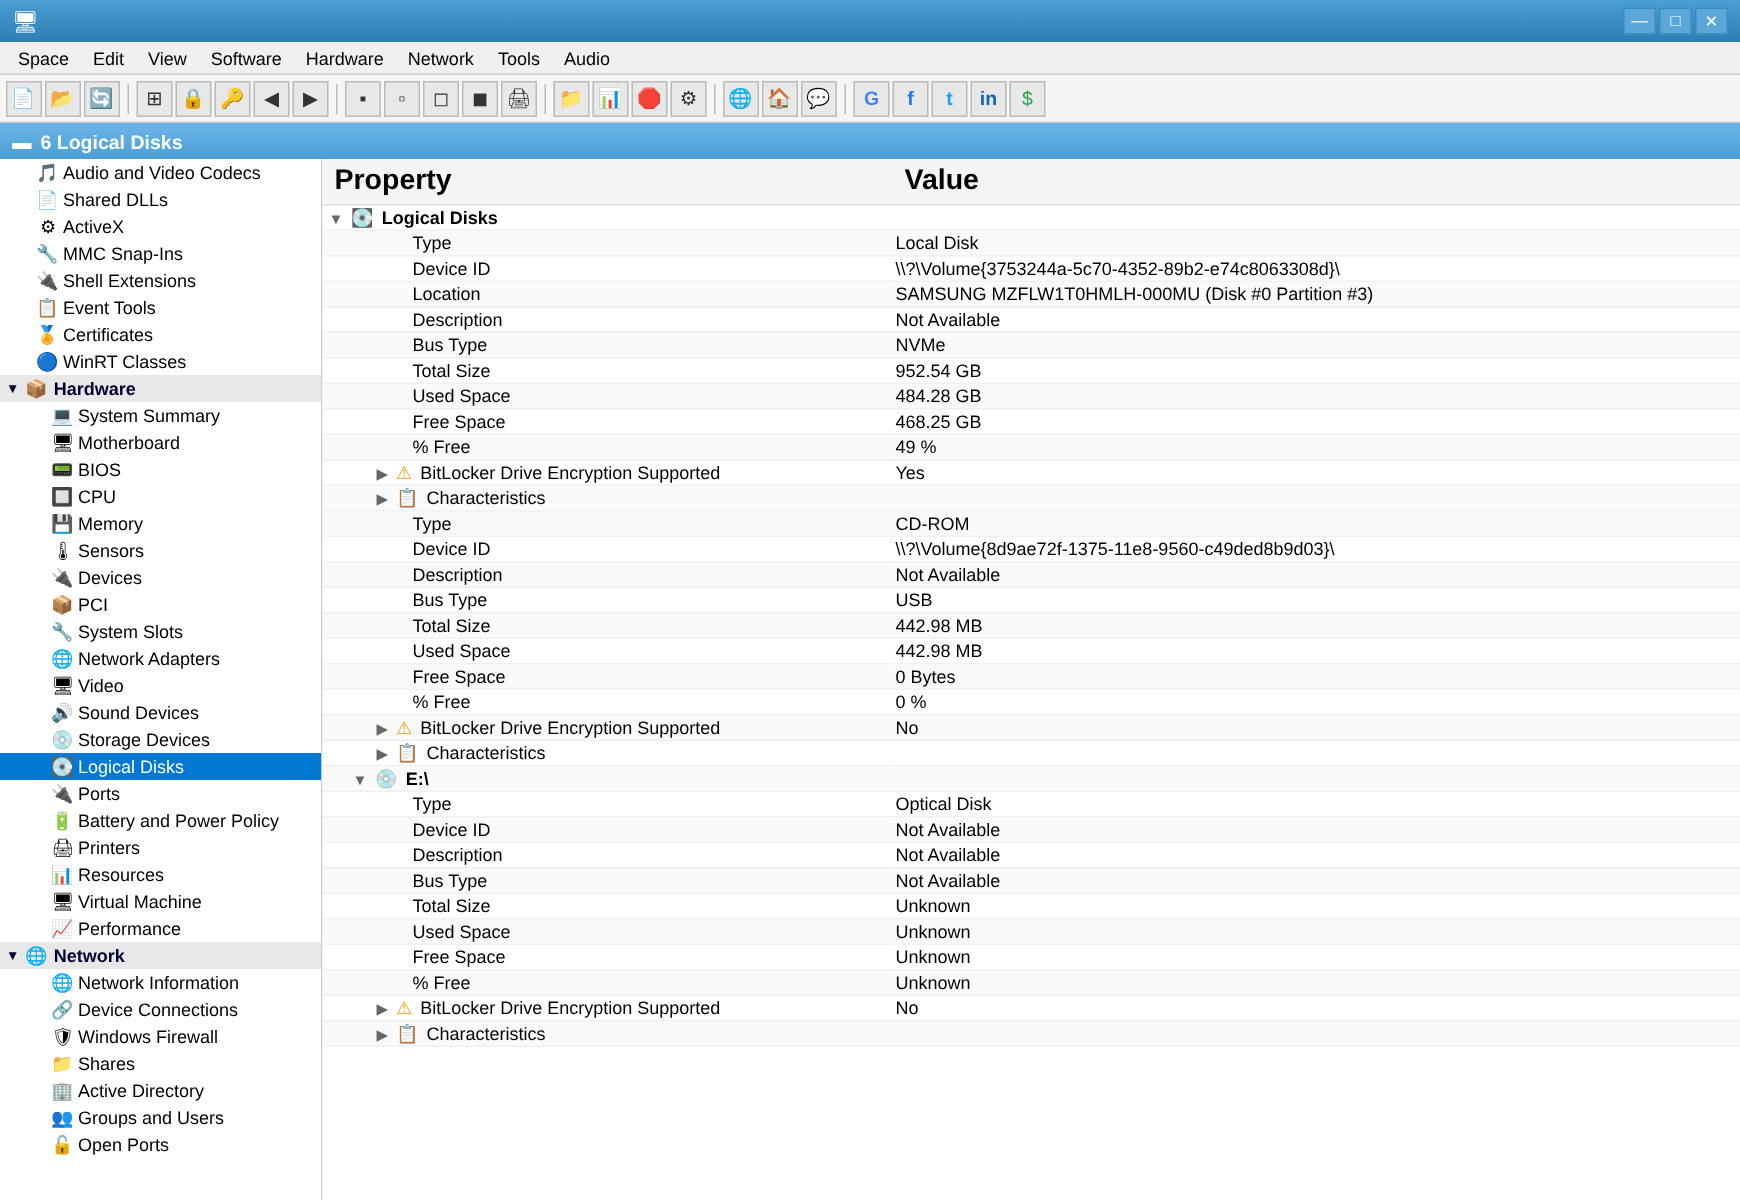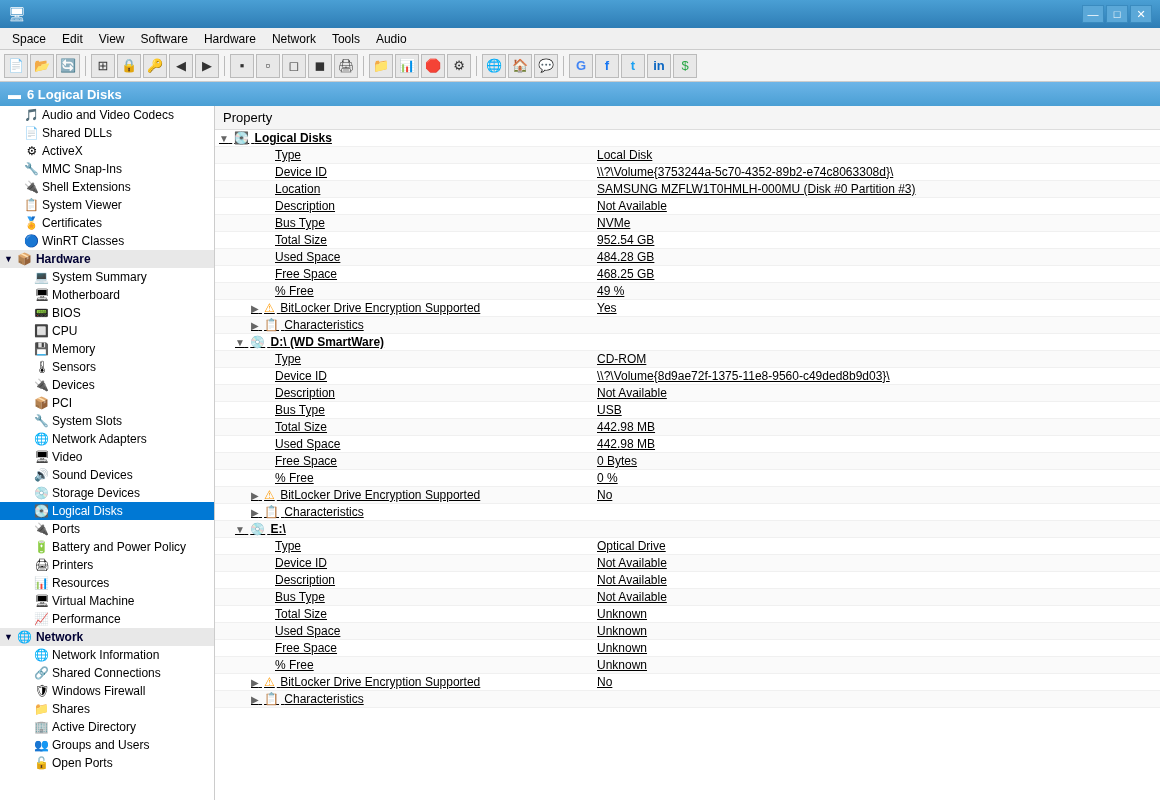--- a/index.html
+++ b/index.html
@@ -120,25 +120,25 @@
       flex: 1;
       background: #fff;
       overflow-y: auto;
     }
     .content-header {
       display: grid;
       grid-template-columns: 380px 1fr;
       background: #f5f5f5;
       border-bottom: 1px solid #ddd;
       padding: 4px 8px;
-      font-weight: normal;
-      font-size: 13px;
+      font-weight: bold;
+      font-size: 19px;
       color: #000;
     }
-    .tree-table { width: 100%; border-collapse: collapse; text-decoration: underline; }
+    .tree-table { width: 100%; border-collapse: collapse; }
     .tree-table td {
       padding: 1px 2px;
       vertical-align: top;
       font-size: 12px;
       border-bottom: 1px solid #f0f0f0;
     }
   </style>
 </head>
 <body>
 
@@ -222,21 +222,21 @@
       <div class="sidebar-item" style="padding-left:22px;">
         <span class="item-icon">🔧</span>
         <span class="item-label">MMC Snap-Ins</span>
       </div>
       <div class="sidebar-item" style="padding-left:22px;">
         <span class="item-icon">🔌</span>
         <span class="item-label">Shell Extensions</span>
       </div>
       <div class="sidebar-item" style="padding-left:22px;">
         <span class="item-icon">📋</span>
-        <span class="item-label">System Viewer</span>
+        <span class="item-label">Event Tools</span>
       </div>
       <div class="sidebar-item" style="padding-left:22px;">
         <span class="item-icon">🏅</span>
         <span class="item-label">Certificates</span>
       </div>
       <div class="sidebar-item" style="padding-left:22px;">
         <span class="item-icon">🔵</span>
         <span class="item-label">WinRT Classes</span>
       </div>
     </div>
@@ -334,21 +334,21 @@
       <span style="font-size:12px;margin-right:4px;">🌐</span>
       <span>Network</span>
     </div>
     <div>
       <div class="sidebar-item" style="padding-left:32px;">
         <span class="item-icon">🌐</span>
         <span class="item-label">Network Information</span>
       </div>
       <div class="sidebar-item" style="padding-left:32px;">
         <span class="item-icon">🔗</span>
-        <span class="item-label">Shared Connections</span>
+        <span class="item-label">Device Connections</span>
       </div>
       <div class="sidebar-item" style="padding-left:32px;">
         <span class="item-icon">🛡</span>
         <span class="item-label">Windows Firewall</span>
       </div>
       <div class="sidebar-item" style="padding-left:32px;">
         <span class="item-icon">📁</span>
         <span class="item-label">Shares</span>
       </div>
       <div class="sidebar-item" style="padding-left:32px;">
@@ -362,20 +362,21 @@
       <div class="sidebar-item" style="padding-left:32px;">
         <span class="item-icon">🔓</span>
         <span class="item-label">Open Ports</span>
       </div>
     </div>
   </div>
 
   <div id="content">
     <div class="content-header">
       <span>Property</span>
+      <span>Value</span>
     </div>
 
     <table class="tree-table">
       <colgroup>
         <col style="width:380px">
         <col>
       </colgroup>
       <tbody id="tree-body">
 
         <tr>
@@ -433,28 +434,20 @@
         </tr>
         <tr style="background:#fafafa;">
           <td style="padding-left:36px;">
             <span style="cursor:pointer;color:#666;font-size:10px;">▶</span>
             <span style="margin:0 2px;">📋</span>
             <span>Characteristics</span>
           </td>
           <td></td>
         </tr>
 
-        <tr>
-          <td style="padding-left:20px;">
-            <span style="cursor:pointer;color:#666;font-size:10px;">▼</span>
-            <span style="margin:0 2px;">💿</span>
-            <strong>D:\ (WD SmartWare)</strong>
-          </td>
-          <td></td>
-        </tr>
         <tr style="background:#fafafa;">
           <td style="padding-left:60px;">Type</td>
           <td>CD-ROM</td>
         </tr>
         <tr>
           <td style="padding-left:60px;">Device ID</td>
           <td>\\?\Volume{8d9ae72f-1375-11e8-9560-c49ded8b9d03}\</td>
         </tr>
         <tr style="background:#fafafa;">
           <td style="padding-left:60px;">Description</td>
@@ -500,21 +493,21 @@
         <tr style="background:#fafafa;">
           <td style="padding-left:20px;">
             <span style="cursor:pointer;color:#666;font-size:10px;">▼</span>
             <span style="margin:0 2px;">💿</span>
             <strong>E:\</strong>
           </td>
           <td></td>
         </tr>
         <tr>
           <td style="padding-left:60px;">Type</td>
-          <td>Optical Drive</td>
+          <td>Optical Disk</td>
         </tr>
         <tr style="background:#fafafa;">
           <td style="padding-left:60px;">Device ID</td>
           <td>Not Available</td>
         </tr>
         <tr>
           <td style="padding-left:60px;">Description</td>
           <td>Not Available</td>
         </tr>
         <tr style="background:#fafafa;">

